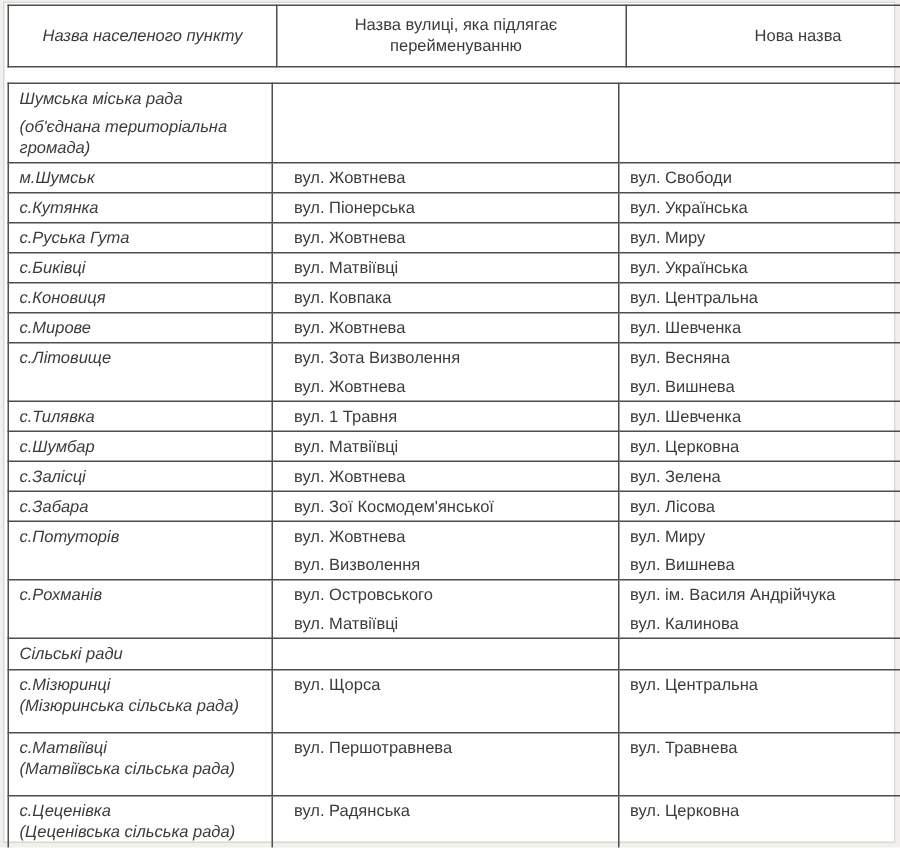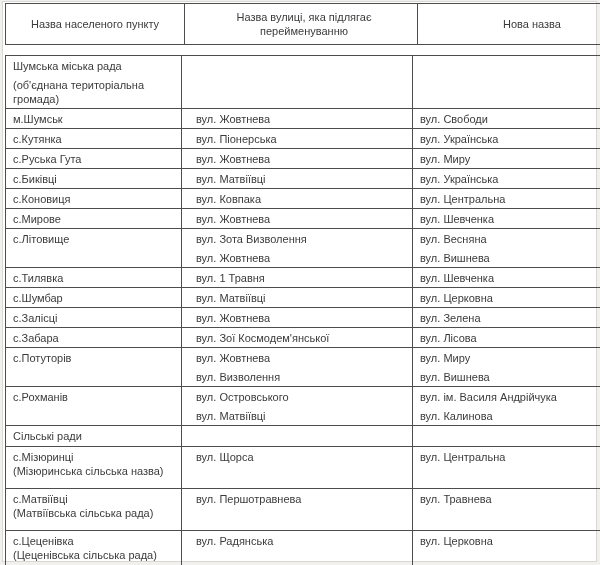--- a/index.html
+++ b/index.html
@@ -38,21 +38,21 @@
     vertical-align: middle;
     padding: 2px 8px;
     line-height: 14px;
   }
   td {
     vertical-align: top;
     padding: 3px 6px 2px 7px;
     line-height: 14px;
   }
   .body-table { border-bottom: 2px solid #4d4d4d; }
-  .col-settlement { width: 162px; }
+  .col-settlement { width: 162px; font-style: italic; }
   .col-old        { width: 210px; padding-left: 14px; }
   .col-new        { width: 212px; }
   .line + .line { margin-top: 5px; }
   .line.tight + .line.tight,
   .line.tight { margin-top: 0; }
   .line + .line.tight { margin-top: 0; }
 </style>
 </head>
 <body>
 
@@ -231,21 +231,21 @@
       <tr style="height: 21px;">
         <td class="col-settlement">
           <div class="line">Сільські ради</div>
         </td>
         <td class="col-old"></td>
         <td class="col-new"></td>
       </tr>
       <tr style="height: 42px;">
         <td class="col-settlement">
           <div class="line">с.Мізюринці</div>
-          <div class="line tight">(Мізюринська сільська назва)</div>
+          <div class="line tight">(Мізюринська сільська рада)</div>
         </td>
         <td class="col-old">
           <div class="line">вул. Щорса</div>
         </td>
         <td class="col-new">
           <div class="line">вул. Центральна</div>
         </td>
       </tr>
       <tr style="height: 42px;">
         <td class="col-settlement">

